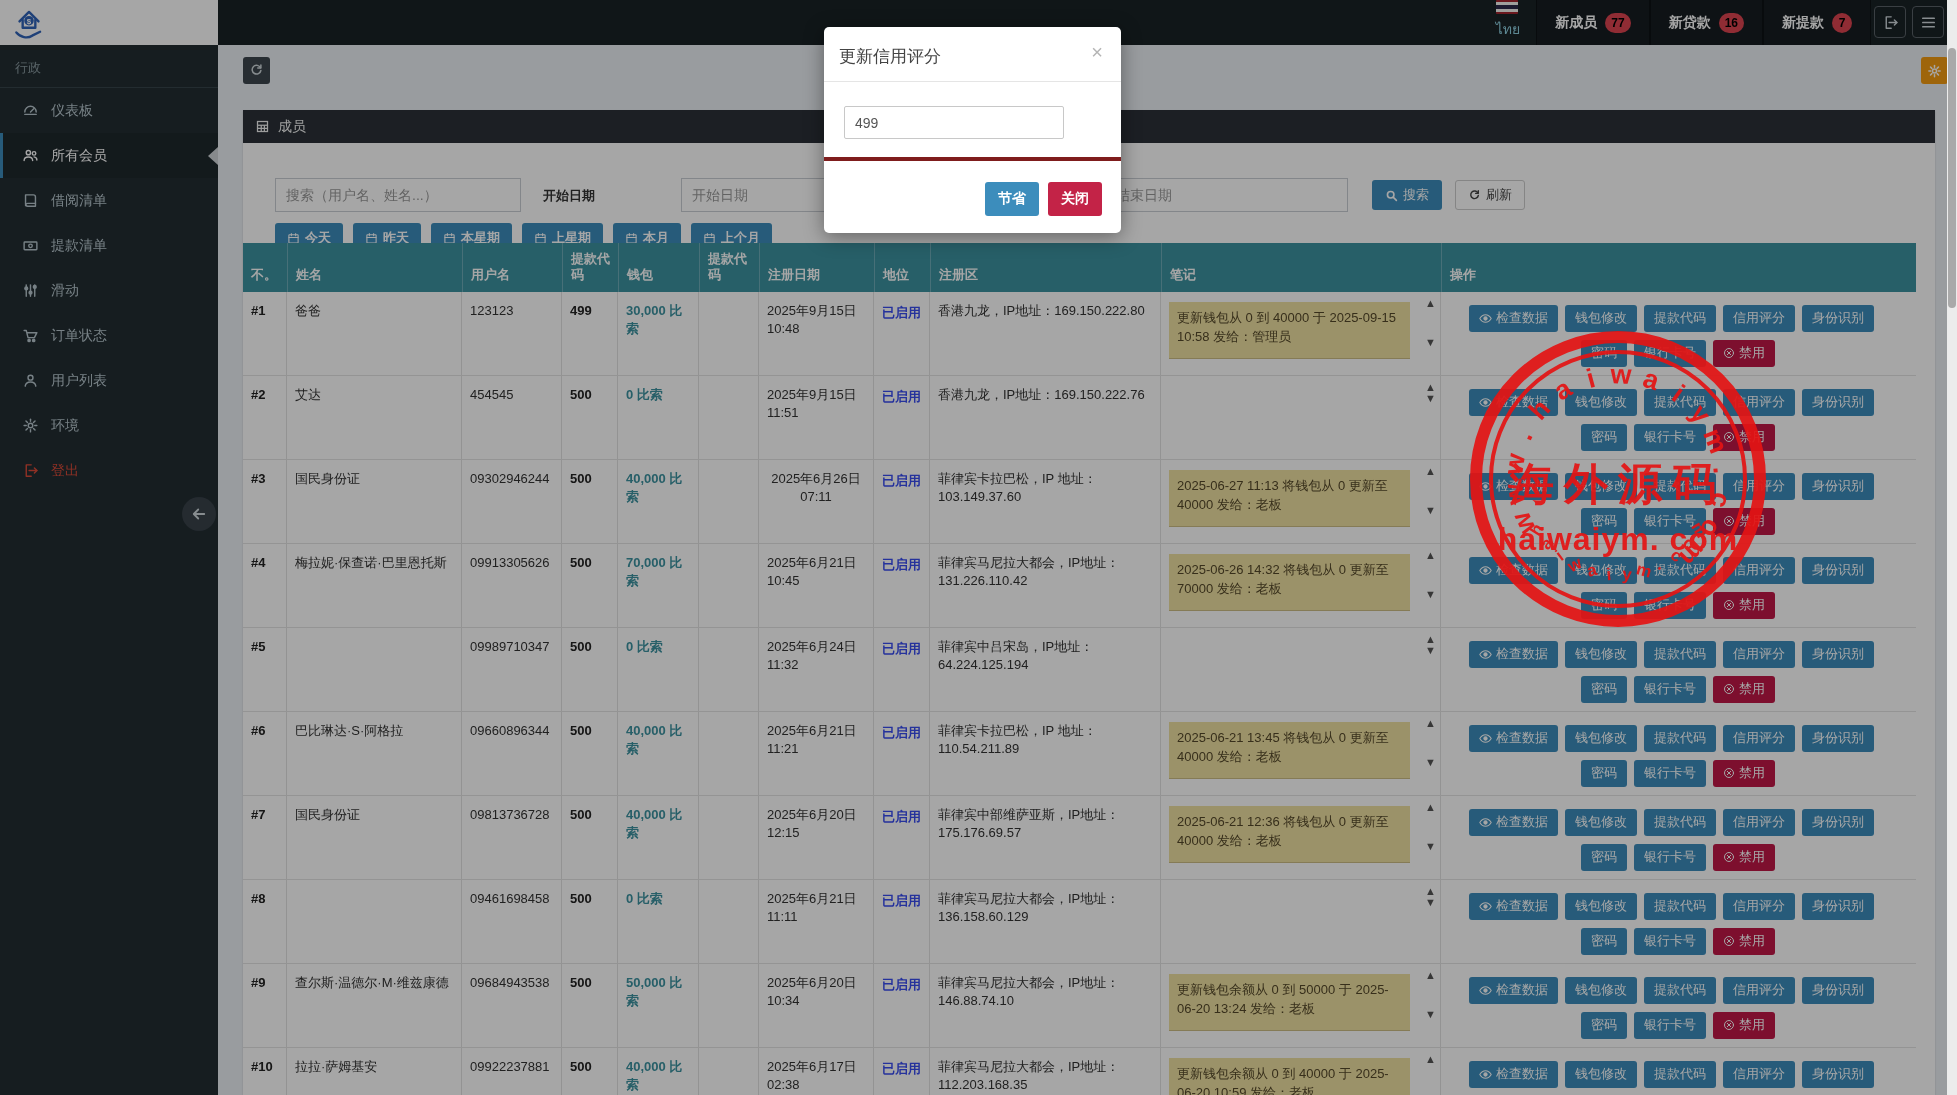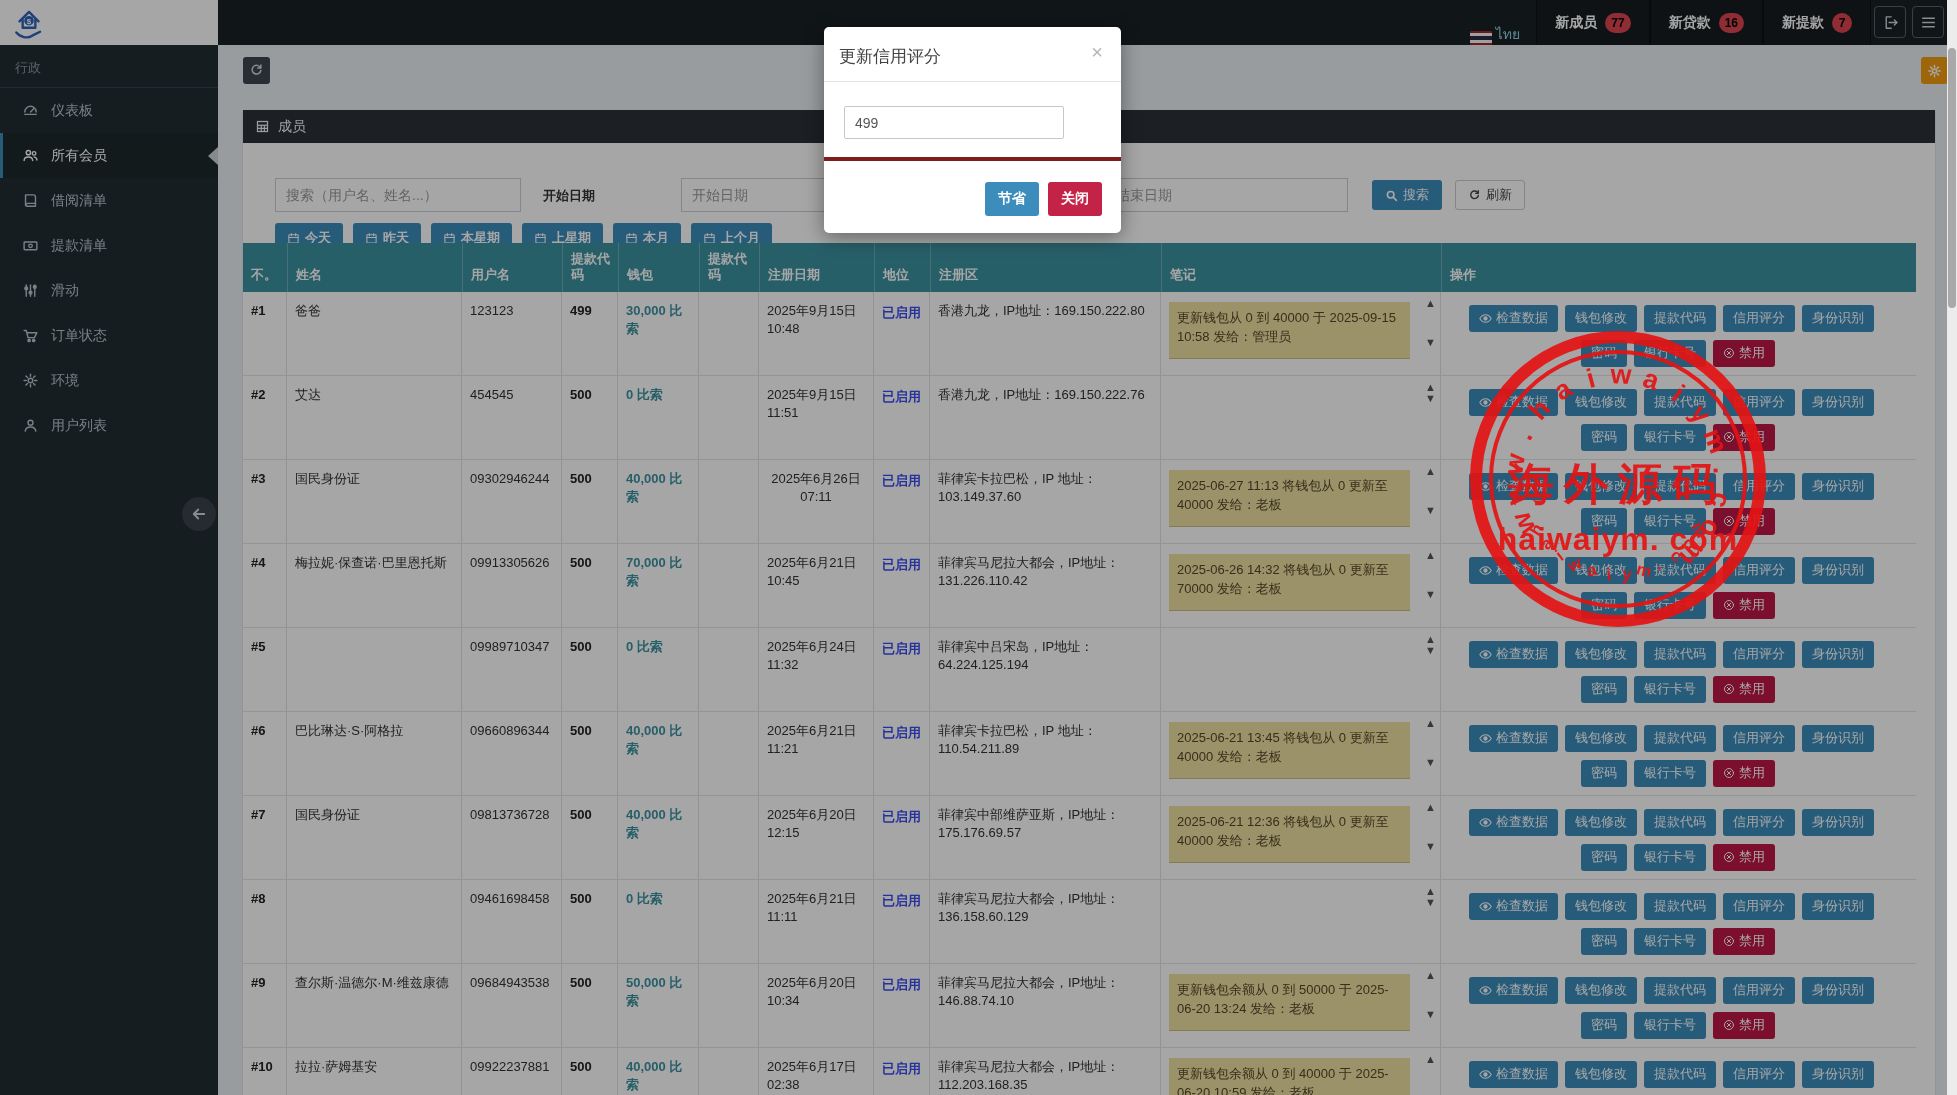--- a/index.html
+++ b/index.html
@@ -3,21 +3,21 @@
 <meta charset="utf-8">
 <style>
   html,body{margin:0;padding:0;width:1957px;height:1095px;overflow:hidden;
     font-family:"Liberation Sans","DejaVu Sans",sans-serif;background:#ecf0f5;}
   .page{position:relative;width:1957px;height:1095px;overflow:hidden;}
 
   
   .navbar{position:absolute;left:0;top:0;width:1957px;height:45px;background:#1a2226;z-index:10;}
   .logo-box{position:absolute;left:0;top:0;width:218px;height:45px;background:#ffffff;display:flex;align-items:center;padding-left:10px;box-sizing:border-box;}
   .nav-right{position:absolute;right:10px;top:0;height:45px;display:flex;align-items:stretch;}
-  .lang{display:flex;align-items:flex-end;gap:4px;color:#8ed0e0;font-size:14px;padding:0 16px;cursor:pointer;}
+  .lang{display:flex;align-items:flex-start;gap:4px;color:#8ed0e0;font-size:14px;padding:0 16px;cursor:pointer;flex-direction:column;}
   .flag{width:22px;height:14px;background:linear-gradient(to bottom,#a5262f 0%,#a5262f 17%,#f4f5f0 17%,#f4f5f0 33%,#2d2a4a 33%,#2d2a4a 67%,#f4f5f0 67%,#f4f5f0 83%,#a5262f 83%,#a5262f 100%);border-radius:1px;}
   .nav-stat{display:flex;align-items:center;gap:8px;background:#161c21;border-left:1px solid #0d1114;border-right:1px solid #0d1114;padding:0 18px;color:#fff;font-size:14px;font-weight:bold;cursor:pointer;}
   .badge{min-width:20px;height:20px;border-radius:10px;background:var(--badge-red,#dd4450);color:#000000;font-size:12px;font-weight:bold;display:flex;align-items:center;justify-content:center;padding:0 6px;box-sizing:border-box;}
   .nav-iconbtn{width:32px;height:32px;margin:6px 3px 0 3px;background:transparent;border:1px solid #5a6268;border-radius:4px;color:#cfd8dc;display:flex;align-items:center;justify-content:center;cursor:pointer;}
 
   
   .sidebar{position:absolute;left:0;top:45px;width:218px;height:1050px;background:#222d32;z-index:5;}
   .sidebar-header{color:#8a9aa0;font-size:13px;padding:14px 15px 10px;border-bottom:1px solid #37444a;}
   .s-item{position:relative;height:45px;display:flex;align-items:center;gap:10px;padding-left:16px;color:#b8c7ce;font-size:14px;cursor:pointer;border-left:3px solid transparent;box-sizing:border-box;}
   .s-item .ic{width:22px;display:flex;justify-content:center;color:inherit;}
@@ -202,44 +202,54 @@
         <div class="s-item">
           <span class="ic">
             <svg width="17" height="17" viewBox="0 0 24 24" fill="none" stroke="currentColor" stroke-width="2" stroke-linecap="round" stroke-linejoin="round">
               <path d="M3 5h3l2.5 10h9L21 8H7"></path>
               <circle cx="10" cy="19" r="1.6" fill="currentColor"></circle>
               <circle cx="16.5" cy="19" r="1.6" fill="currentColor"></circle>
             </svg>
           </span>
           <span>订单状态</span>
         </div>
+        <div class="s-item">
+          <span class="ic">
+            <svg width="17" height="17" viewBox="0 0 24 24" fill="none" stroke="currentColor" stroke-width="2" stroke-linecap="round" stroke-linejoin="round">
+              <circle cx="12" cy="8" r="3.5"></circle>
+              <path d="M4.5 20c.5-4 3.5-6 7.5-6s7 2 7.5 6"></path>
+            </svg>
+          </span>
+          <span>用户列表</span>
+        </div>
         <div class="s-item" style="margin-top: 0px;">
           <span class="ic">
             <svg width="17" height="17" viewBox="0 0 24 24" fill="none" stroke="currentColor" stroke-width="2" stroke-linecap="round" stroke-linejoin="round">
               <circle cx="12" cy="12" r="3.2"></circle>
               <line x1="18" y1="12" x2="21" y2="12"></line>
               <line x1="16.2" y1="16.2" x2="18.4" y2="18.4"></line>
               <line x1="12" y1="18" x2="12" y2="21"></line>
               <line x1="7.8" y1="16.2" x2="5.6" y2="18.4"></line>
               <line x1="6" y1="12" x2="3" y2="12"></line>
               <line x1="7.8" y1="7.8" x2="5.6" y2="5.6"></line>
               <line x1="12" y1="6" x2="12" y2="3"></line>
               <line x1="16.2" y1="7.8" x2="18.4" y2="5.6"></line>
             </svg>
           </span>
           <span>环境</span>
         </div>
-        <div class="s-item">
+        <div class="s-item danger">
           <span class="ic">
             <svg width="17" height="17" viewBox="0 0 24 24" fill="none" stroke="currentColor" stroke-width="2" stroke-linecap="round" stroke-linejoin="round">
-              <circle cx="12" cy="8" r="3.5"></circle>
-              <path d="M4.5 20c.5-4 3.5-6 7.5-6s7 2 7.5 6"></path>
+              <path d="M13 4H6v16h7"></path>
+              <line x1="10" y1="12" x2="21" y2="12"></line>
+              <path d="M17.5 8.5L21 12l-3.5 3.5"></path>
             </svg>
           </span>
-          <span>用户列表</span>
+          <span>登出</span>
         </div>
       </nav>
     <div class="collapse-btn">
       <svg width="18" height="18" viewBox="0 0 24 24" fill="none" stroke="currentColor" stroke-width="2.4" stroke-linecap="round" stroke-linejoin="round">
           <line x1="19" y1="12" x2="6" y2="12"></line>
           <path d="M11 6l-6 6 6 6"></path>
         </svg>
     </div>
   </aside>
 

